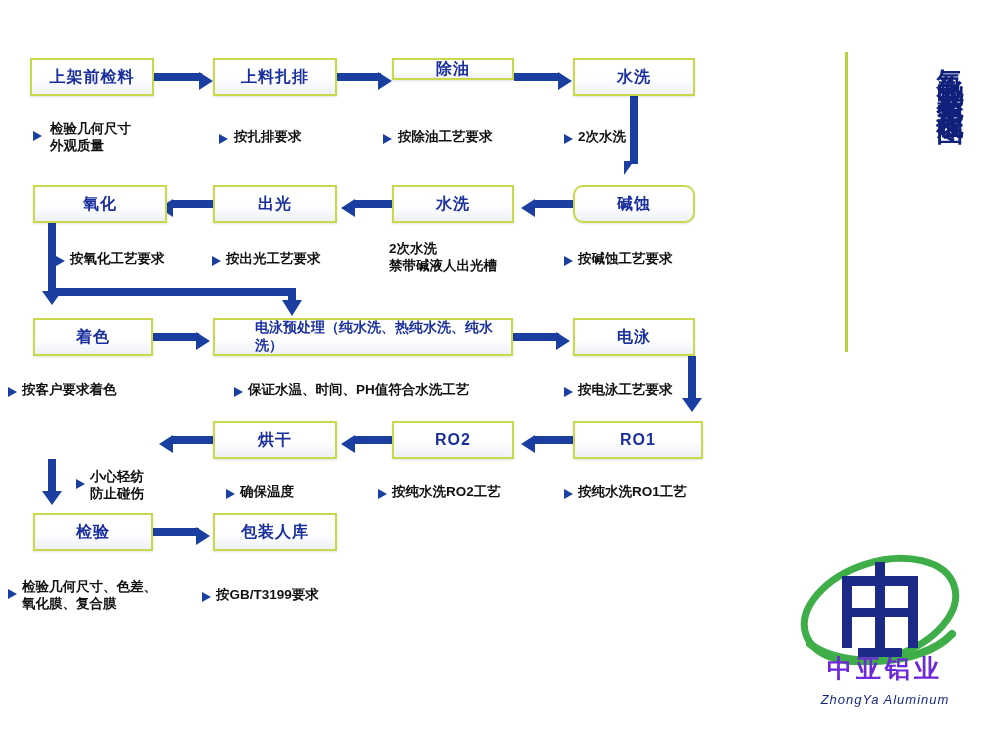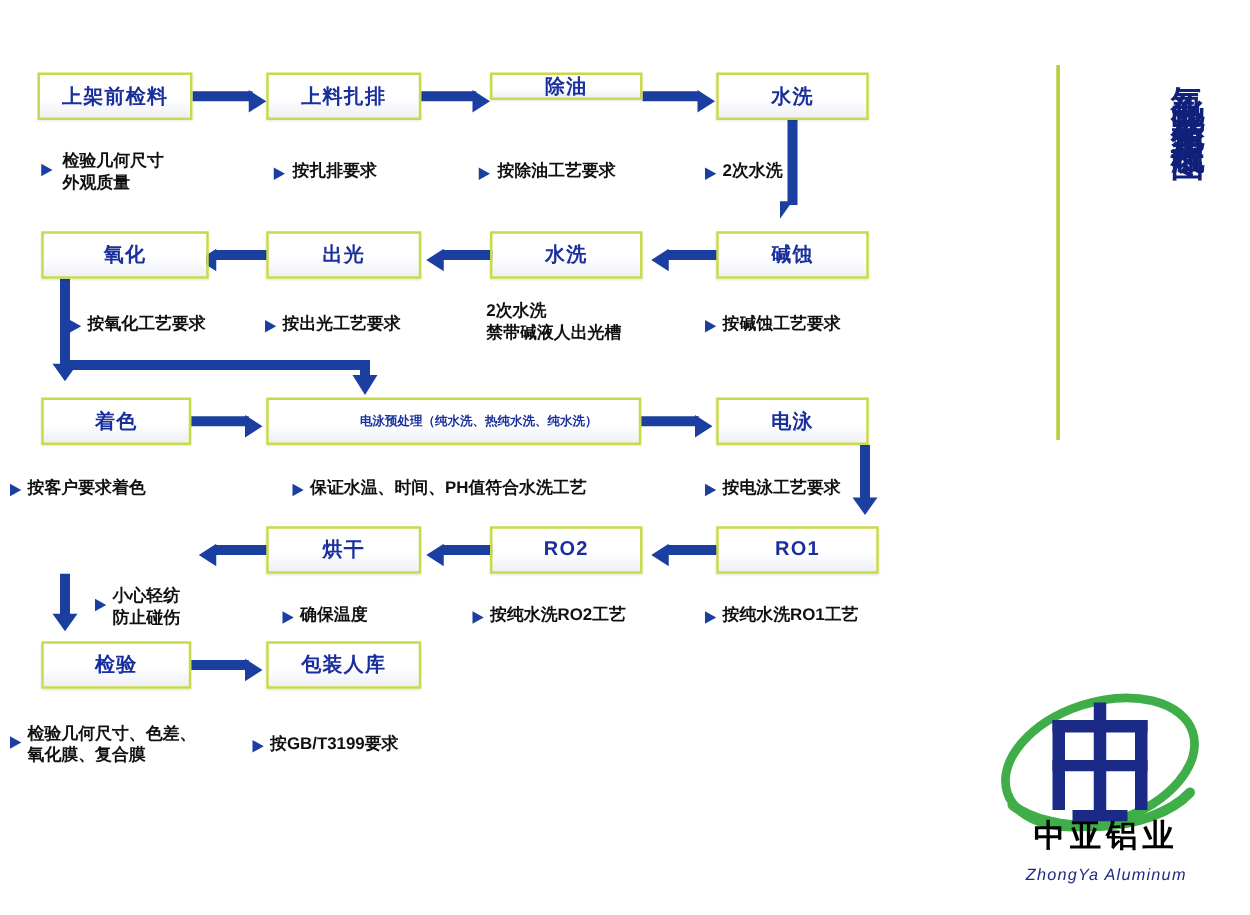--- a/index.html
+++ b/index.html
@@ -28,21 +28,21 @@
     color: #1a2f9e;
     font-size: 16px;
     font-weight: bold;
     display: flex;
     align-items: center;
     justify-content: center;
     letter-spacing: 1px;
     box-shadow: 0 1px 2px rgba(0,0,0,0.12);
   }
   .box.wide {
-    font-size: 10px;
+    font-size: 14px;
     letter-spacing: 0;
     padding-left: 40px;
   }
   .note {
     position: absolute;
     color: #111111;
     font-size: 13.5px;
     font-weight: bold;
     line-height: 17px;
     white-space: pre;
@@ -85,21 +85,21 @@
     top: 548px;
     width: 200px;
     height: 168px;
   }
   .logo-text {
     position: absolute;
     left: 790px;
     top: 652px;
     width: 190px;
     text-align: center;
-    color: #000000;
+    color: #6d28d9;
     font-size: 25px;
     font-weight: bold;
     letter-spacing: 4px;
   }
   .logo-sub {
     position: absolute;
     left: 790px;
     top: 692px;
     width: 190px;
     text-align: center;
@@ -172,21 +172,21 @@
   <div class="box" style="left:213px; top:58px;  width:124px; height:38px;">
       <span>上料扎排</span>
     </div>
   <div class="box" style="left:392px; top:58px;  width:122px; height:22px;">
       <span>除油</span>
     </div>
   <div class="box" style="left:573px; top:58px;  width:122px; height:38px;">
       <span>水洗</span>
     </div>
 
-  <div class="box" style="left:573px; top:185px; width:122px; height:38px;">
+  <div class="box" style="left:573px; top:185px; width:122px; height:38px;border-radius:10px;">
       <span>碱蚀</span>
     </div>
   <div class="box" style="left:392px; top:185px; width:122px; height:38px;">
       <span>水洗</span>
     </div>
   <div class="box" style="left:213px; top:185px; width:124px; height:38px;">
       <span>出光</span>
     </div>
   <div class="box" style="left:33px;  top:185px; width:134px; height:38px;">
       <span>氧化</span>

